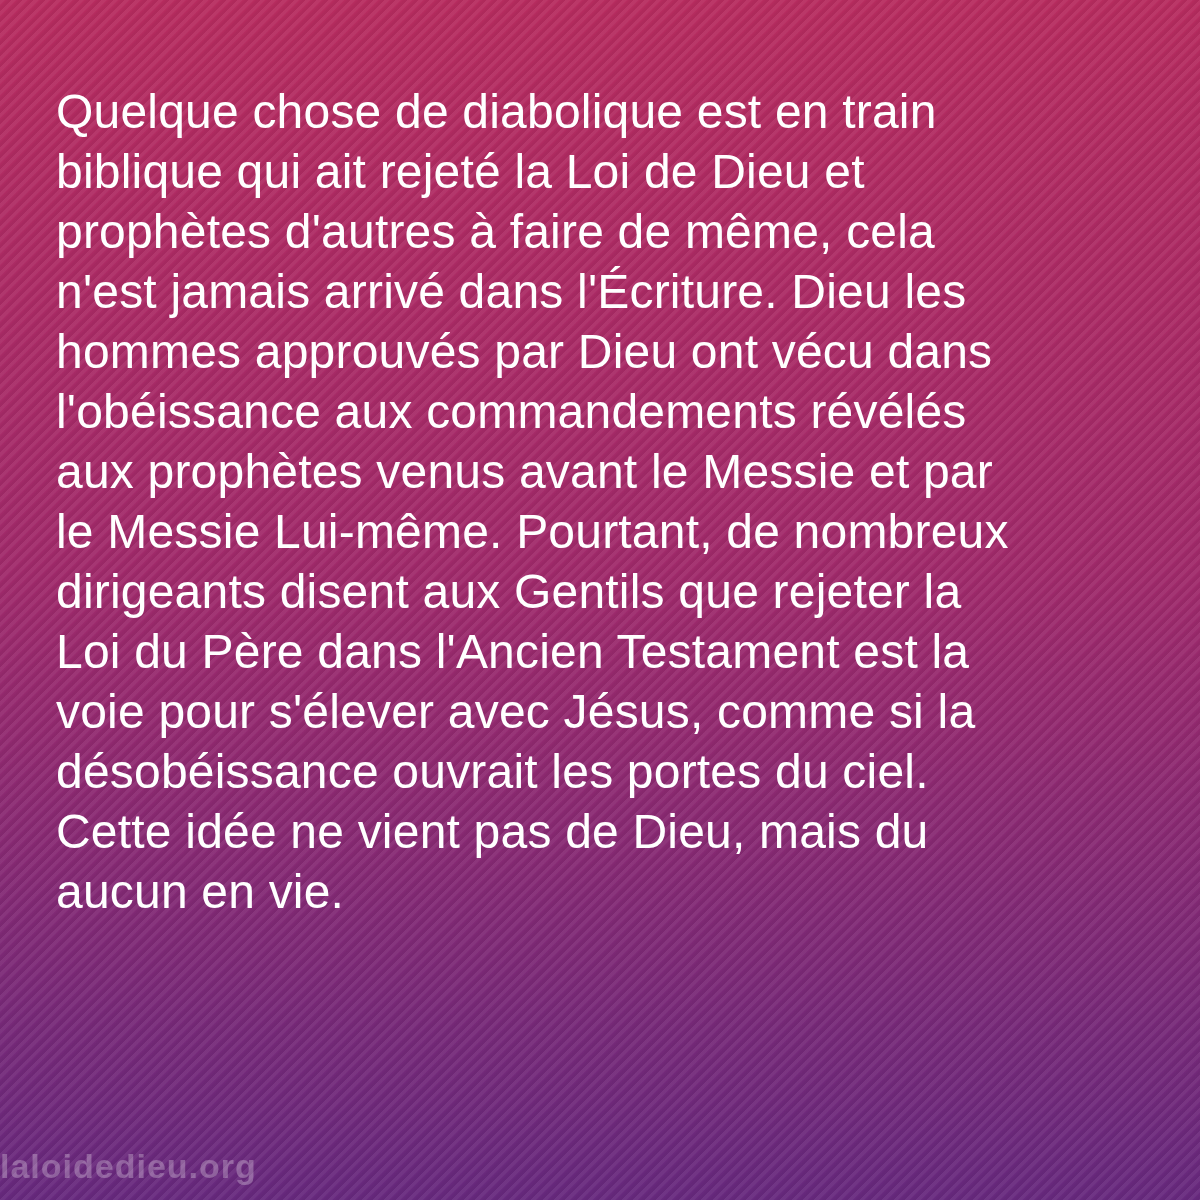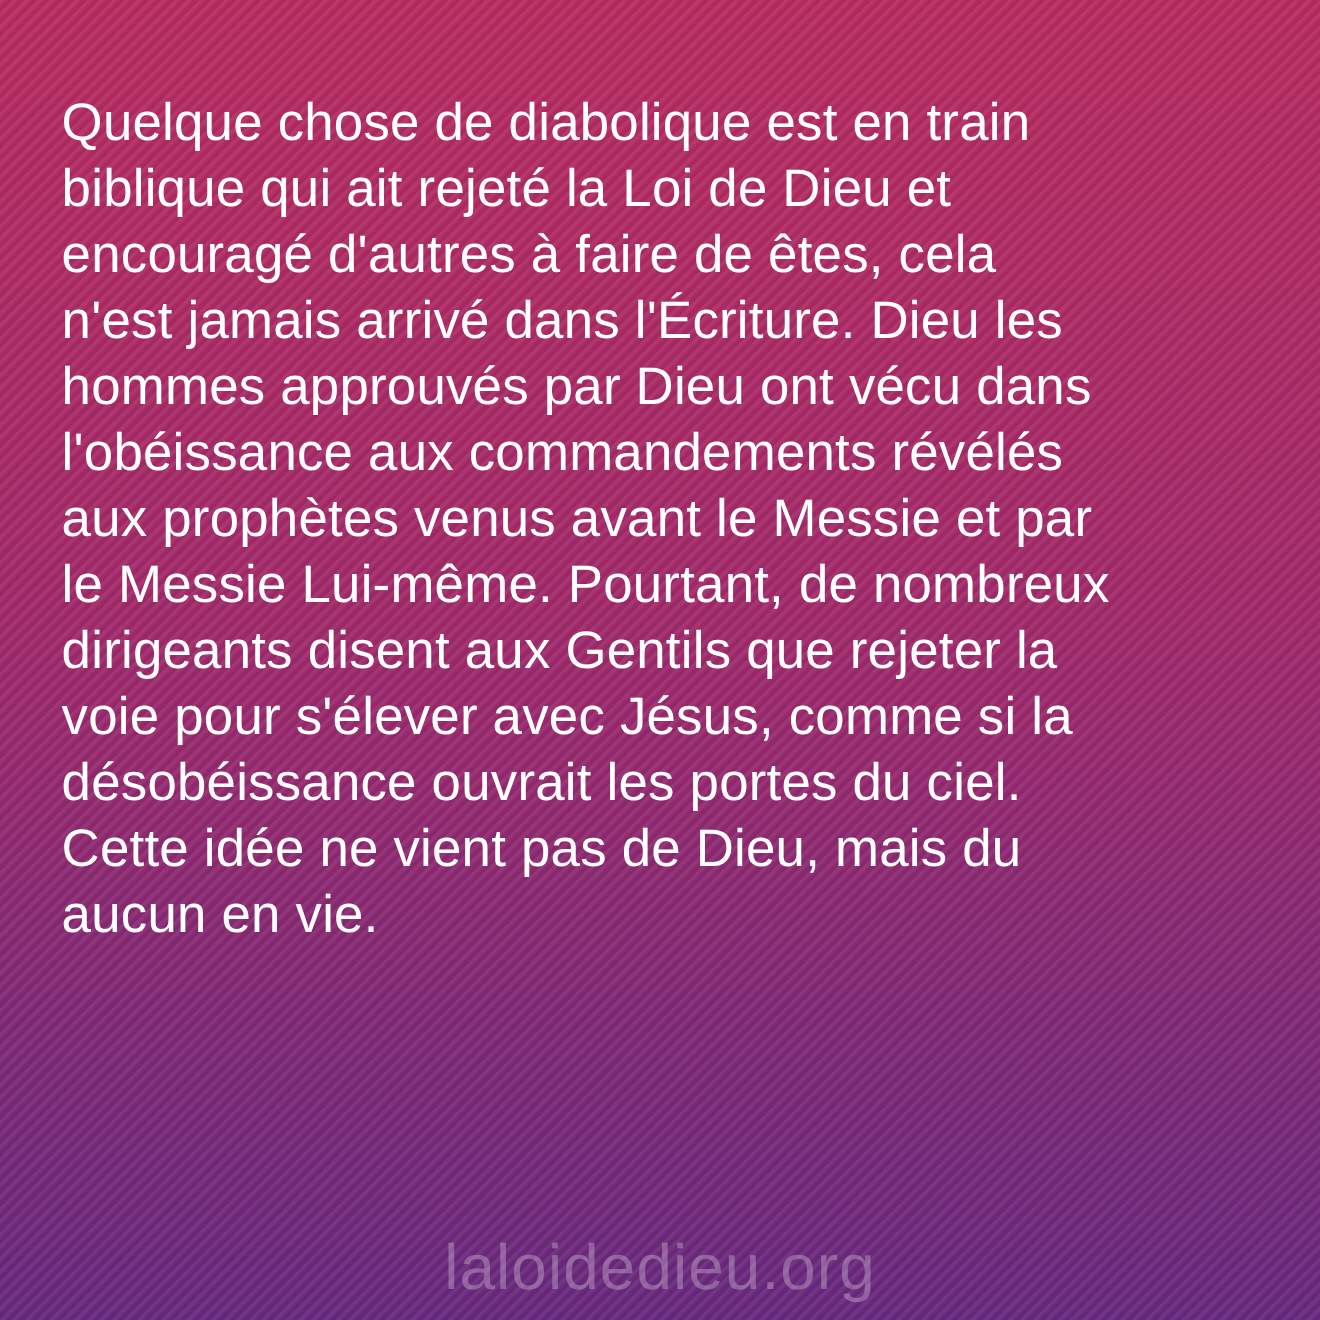--- a/index.html
+++ b/index.html
@@ -49,41 +49,42 @@
     display: block;
     height: 60px;
     line-height: 60px;
     white-space: nowrap;
   }
   .watermark {
     position: absolute;
     left: 0;
     right: 0;
     bottom: 14px;
-    text-align: center;
+    text-align: left;
     color: var(--watermark-color);
-    font-size: 58px;
-    font-weight: 400;
+    font-size: 34px;
+    font-weight: 700;
     letter-spacing: 1px;
   }
 </style>
 </head>
 <body>
 
 <div class="bg"></div>
 
 <div class="quote">
   <span class="line">Quelque chose de diabolique est en train</span>
   <span class="line">biblique qui ait rejeté la Loi de Dieu et</span>
-  <span class="line">encouragé d'autres à faire de êtes, cela</span>
+  <span class="line">prophètes d'autres à faire de même, cela</span>
   <span class="line">n'est jamais arrivé dans l'Écriture. Dieu les</span>
   <span class="line">hommes approuvés par Dieu ont vécu dans</span>
   <span class="line">l'obéissance aux commandements révélés</span>
   <span class="line">aux prophètes venus avant le Messie et par</span>
   <span class="line">le Messie Lui-même. Pourtant, de nombreux</span>
   <span class="line">dirigeants disent aux Gentils que rejeter la</span>
+  <span class="line">Loi du Père dans l'Ancien Testament est la</span>
   <span class="line">voie pour s'élever avec Jésus, comme si la</span>
   <span class="line">désobéissance ouvrait les portes du ciel.</span>
   <span class="line">Cette idée ne vient pas de Dieu, mais du</span>
   <span class="line">aucun en vie.</span>
 </div>
 
 <div class="watermark">laloidedieu.org</div>
 
 </body></html>

